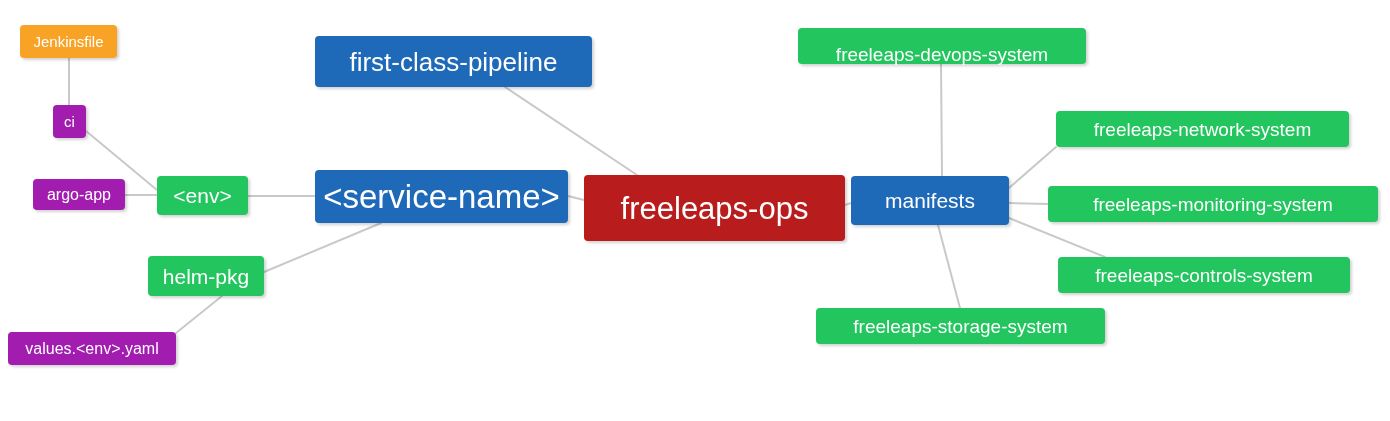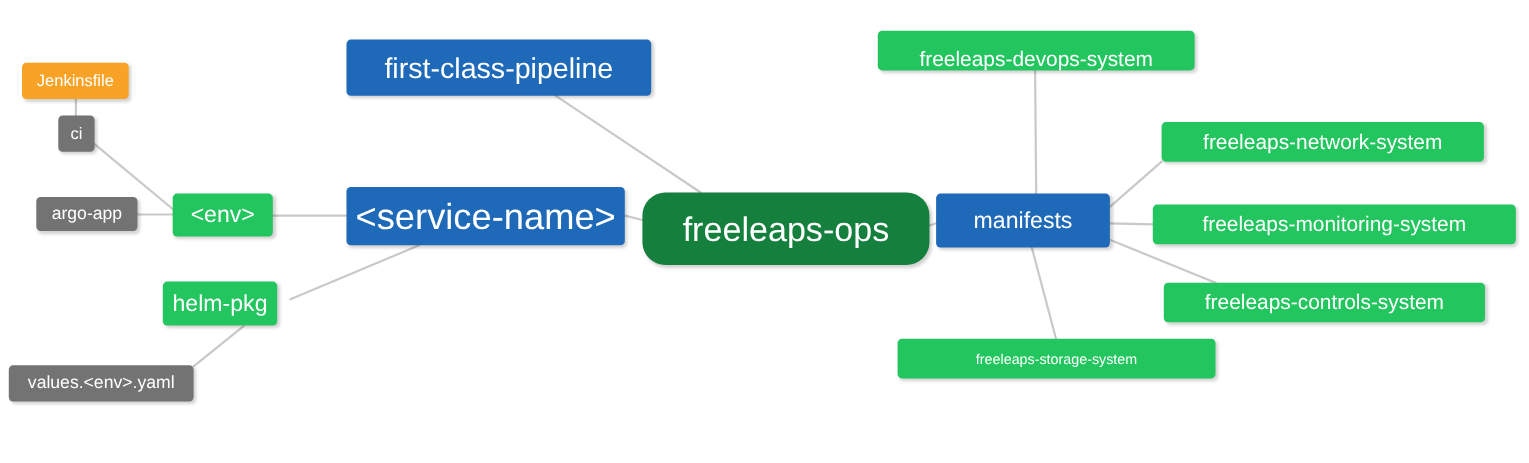--- a/index.html
+++ b/index.html
@@ -15,25 +15,25 @@
     position:absolute;
     box-sizing:border-box;
     display:flex;align-items:center;justify-content:center;
     color:#ffffff;
     border-radius:4px;
     white-space:nowrap;
     line-height:1;
     box-shadow:2px 2px 3px rgba(0,0,0,0.18);
     text-align:center;
   }
-  .n-root{background:#15803d;border-radius:21px;}
+  .n-root{background:#b91c1c;}
   .n-blue{background:#1f69b9;}
   .n-green{background:#22c55e;}
-  .n-orange{background:#f9a326;margin-top:32px;}
-  .n-red{background:#737373;}
+  .n-orange{background:#f9a326;}
+  .n-red{background:#a21caf;}
 </style>
 </head>
 <body>
 
 <div id="canvas">
   <svg id="edges" width="1390" height="421" viewBox="0 0 1390 421">
       <line x1="69" y1="58" x2="69" y2="105" stroke="#c9c9c9" stroke-width="2" stroke-linecap="round"></line>
       <line x1="86" y1="131" x2="157" y2="190" stroke="#c9c9c9" stroke-width="2" stroke-linecap="round"></line>
       <line x1="125" y1="195" x2="157" y2="195" stroke="#c9c9c9" stroke-width="2" stroke-linecap="round"></line>
       <line x1="248" y1="196" x2="315" y2="196" stroke="#c9c9c9" stroke-width="2" stroke-linecap="round"></line>
@@ -54,21 +54,21 @@
       </div>
       <div class="node n-red" style="left: 53px; top: 105px; width: 33px; height: 33px; font-size: 15px;">
         <span>ci</span>
       </div>
       <div class="node n-red" style="left: 33px; top: 179px; width: 92px; height: 31px; font-size: 16px;">
         <span>argo-app</span>
       </div>
       <div class="node n-green" style="left: 157px; top: 176px; width: 91px; height: 39px; font-size: 21px;">
         <span>&lt;env&gt;</span>
       </div>
-      <div class="node n-green" style="left: 148px; top: 256px; width: 104px; height: 40px; font-size: 21px;">
+      <div class="node n-green" style="left: 148px; top: 256px; width: 116px; height: 40px; font-size: 21px;">
         <span>helm-pkg</span>
       </div>
       <div class="node n-red" style="left: 8px; top: 332px; width: 168px; height: 33px; font-size: 16px; justify-content: center;">
         <span>values.&lt;env&gt;.yaml</span>
       </div>
       <div class="node n-blue" style="left: 315px; top: 170px; width: 253px; height: 53px; font-size: 33px;">
         <span>&lt;service-name&gt;</span>
       </div>
       <div class="node n-blue" style="left: 315px; top: 36px; width: 277px; height: 51px; font-size: 26px;">
         <span>first-class-pipeline</span>
@@ -84,17 +84,17 @@
       </div>
       <div class="node n-green" style="left: 1056px; top: 111px; width: 293px; height: 36px; font-size: 19px;">
         <span>freeleaps-network-system</span>
       </div>
       <div class="node n-green" style="left: 1048px; top: 186px; width: 330px; height: 36px; font-size: 19px;">
         <span>freeleaps-monitoring-system</span>
       </div>
       <div class="node n-green" style="left: 1058px; top: 257px; width: 292px; height: 36px; font-size: 19px;">
         <span>freeleaps-controls-system</span>
       </div>
-      <div class="node n-green" style="left: 816px; top: 308px; width: 289px; height: 36px; font-size: 13px;">
+      <div class="node n-green" style="left: 816px; top: 308px; width: 289px; height: 36px; font-size: 19px;">
         <span>freeleaps-storage-system</span>
       </div>
     </div>
 </div>
 
 </body></html>

